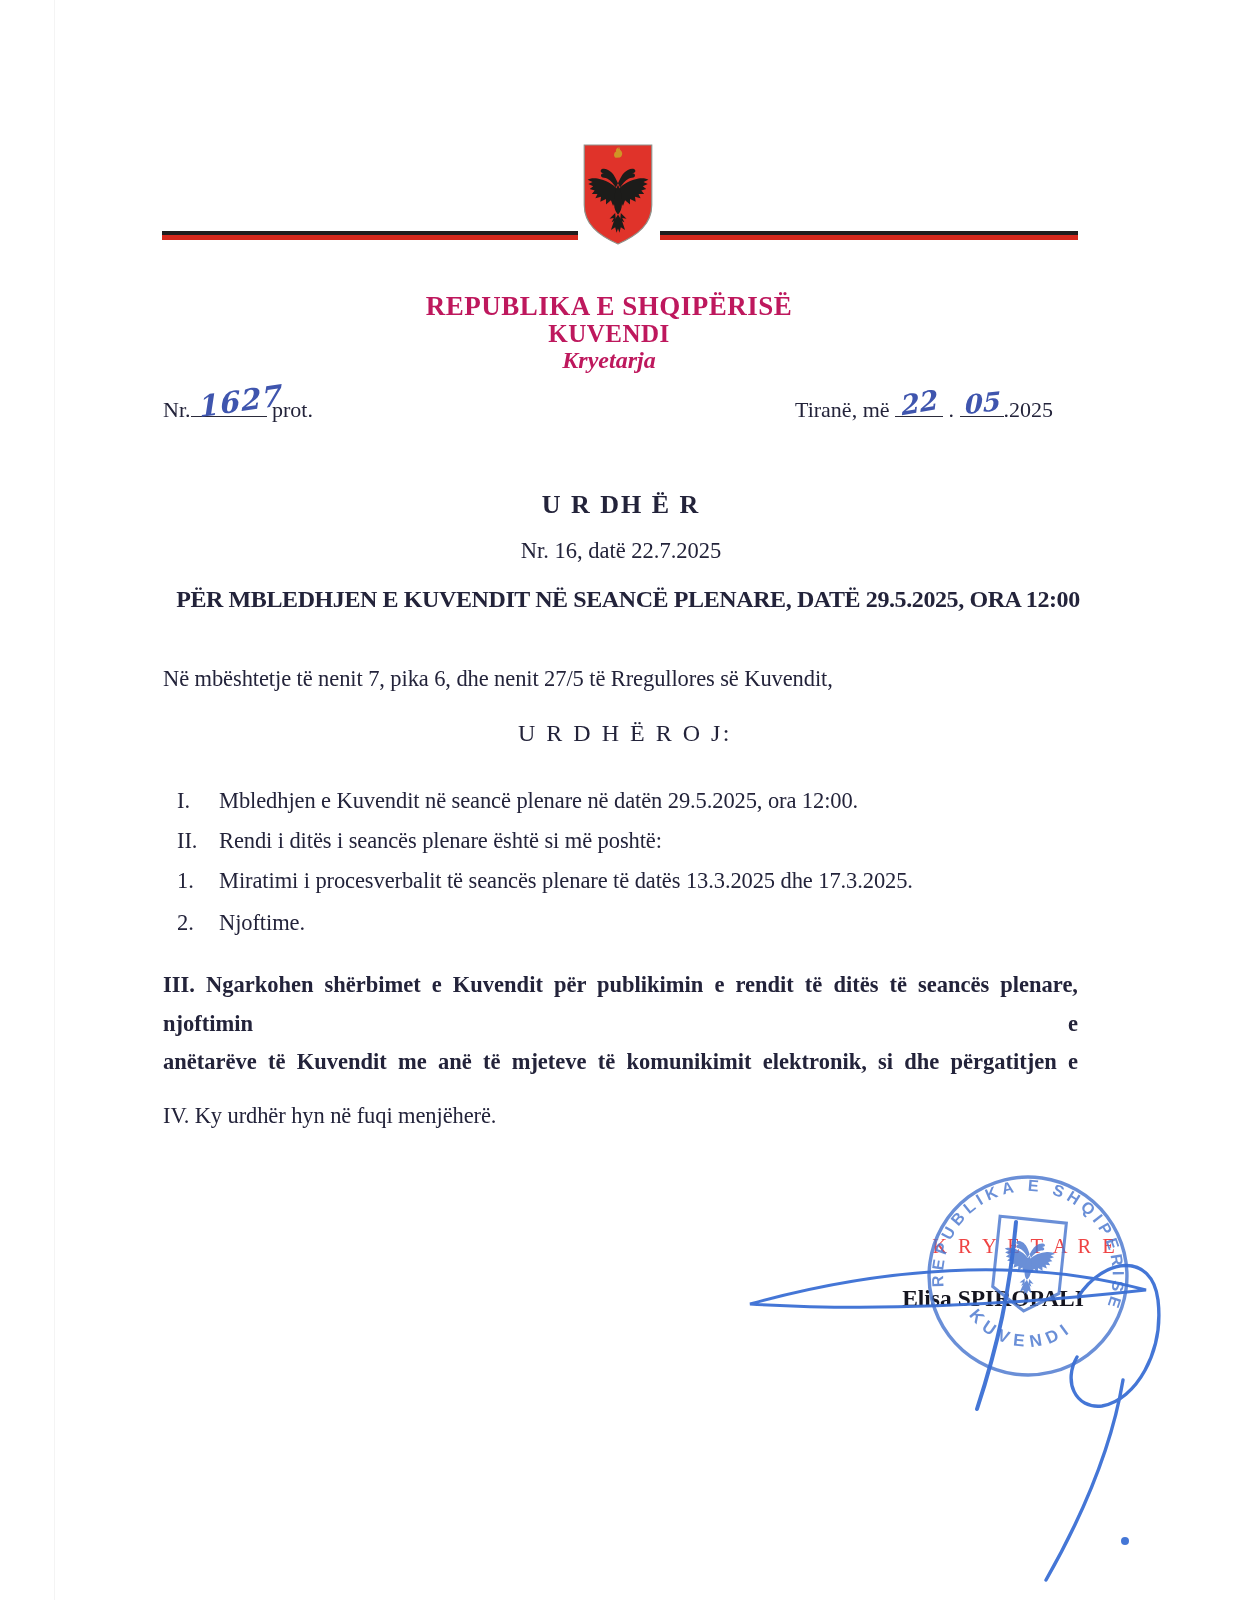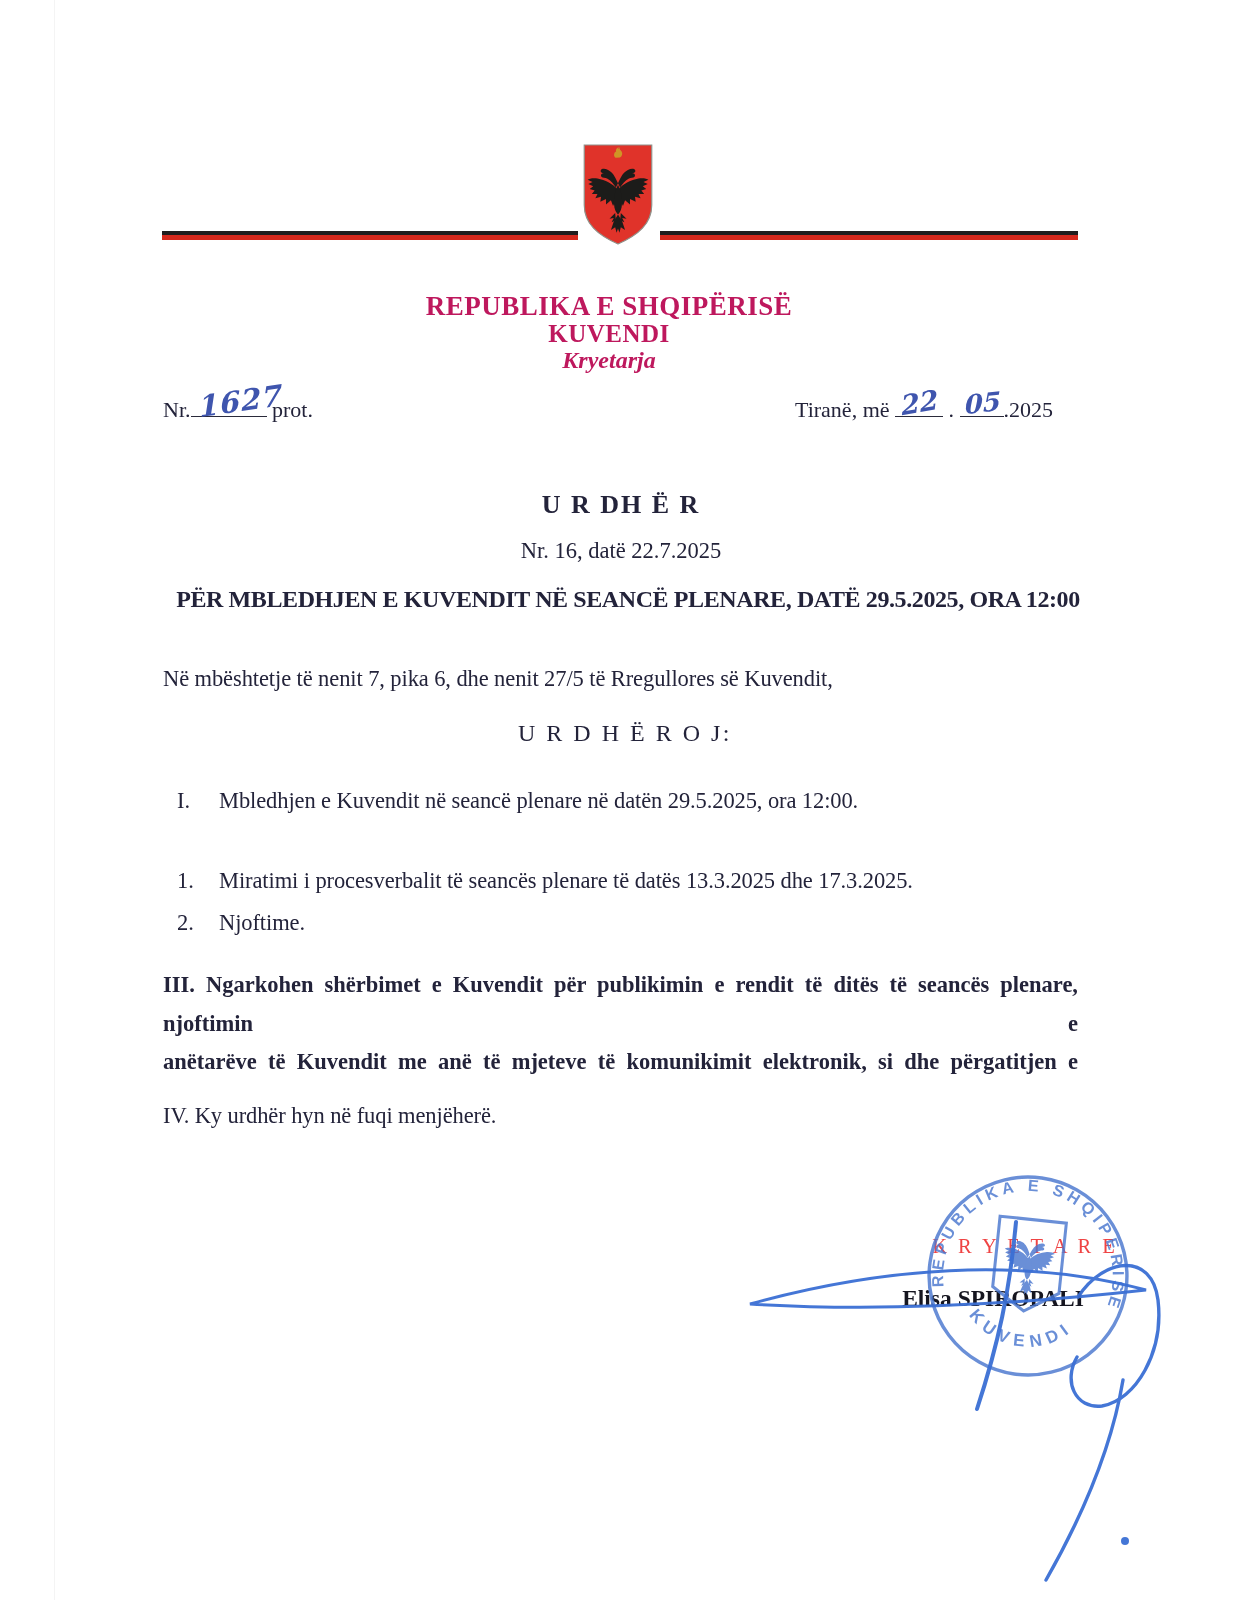--- a/index.html
+++ b/index.html
@@ -113,20 +113,21 @@
   <div class="abs meta dateline"><span>Tiranë, më</span><span>&nbsp;</span><span class="uline u-day"><span class="hand hand-day">22</span></span><span>&nbsp;</span><span>.</span><span>&nbsp;</span><span class="uline u-mon"><span class="hand hand-mon">05</span></span><span>.2025</span></div>
 
   <div class="abs t-order">U R DH Ë R</div>
   <div class="abs t-num">Nr. 16, datë 22.7.2025</div>
   <div class="abs t-subject">PËR MBLEDHJEN E KUVENDIT NË SEANCË PLENARE, DATË 29.5.2025, ORA 12:00</div>
 
   <div class="abs body-text intro">Në mbështetje të nenit 7, pika 6, dhe nenit 27/5 të Rregullores së Kuvendit,</div>
   <div class="abs orderoj">U R D H Ë R O J:</div>
 
   <div class="abs body-text item it1"><span class="mk">I.</span><span>Mbledhjen e Kuvendit në seancë plenare në datën 29.5.2025, ora 12:00.</span></div>
+  <div class="abs body-text item it2"><span class="mk">II.</span><span>Rendi i ditës i seancës plenare është si më poshtë:</span></div>
   <div class="abs body-text item it3"><span class="mk">1.</span><span>Miratimi i procesverbalit të seancës plenare të datës 13.3.2025 dhe 17.3.2025.</span></div>
   <div class="abs body-text item it4"><span class="mk">2.</span><span>Njoftime.</span></div>
 
   <div class="para3">
     <div class="jline">III. Ngarkohen shërbimet e Kuvendit për publikimin e rendit të ditës të seancës plenare, njoftimin e</div>
     <div class="jline">anëtarëve të Kuvendit me anë të mjeteve të komunikimit elektronik, si dhe përgatitjen e</div>
   </div>
 
   <div class="abs body-text para4">IV. Ky urdhër hyn në fuqi menjëherë.</div>
 

